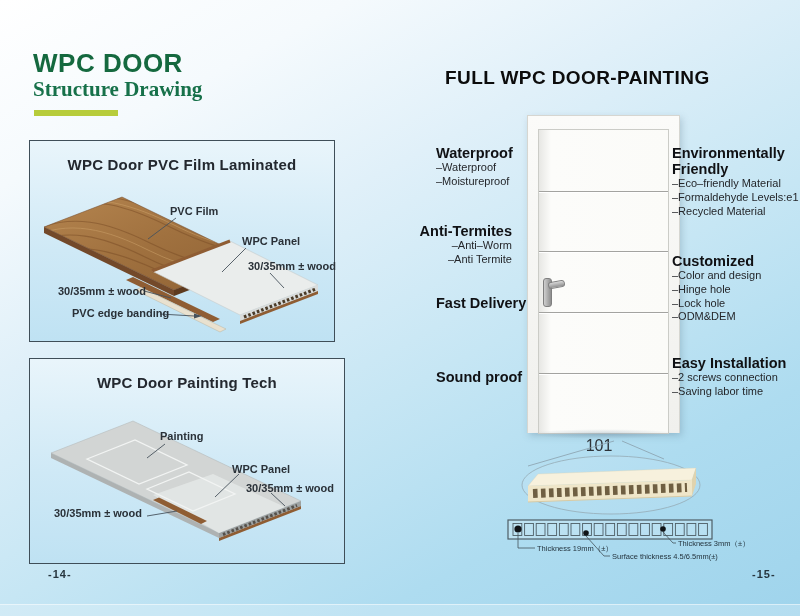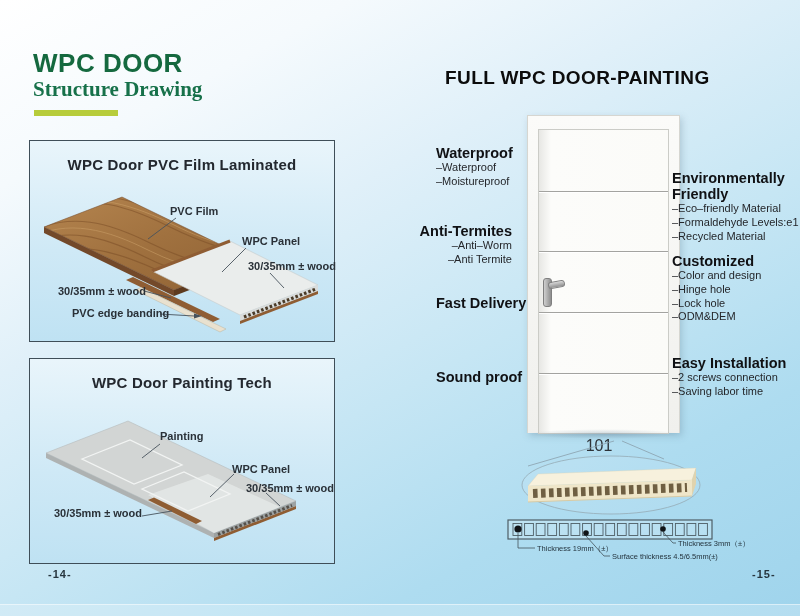--- a/index.html
+++ b/index.html
@@ -111,21 +111,21 @@
       <polygon points="164,172.5 172,175 164,177.5" fill="#47525c"></polygon>
     </svg>
     <div class="box-title">WPC Door PVC Film Laminated</div>
     <div class="diag-label" style="left:140px;top:64px;">PVC Film</div>
     <div class="diag-label" style="left:212px;top:94px;">WPC Panel</div>
     <div class="diag-label" style="left:218px;top:119px;">30/35mm ± wood</div>
     <div class="diag-label" style="left:28px;top:144px;">30/35mm ± wood</div>
     <div class="diag-label" style="left:42px;top:166px;">PVC edge banding</div>
   </div>
 
-  <div class="diagram-box" style="left:29px;top:358px;width:304px;height:204px;">
+  <div class="diagram-box" style="left:29px;top:358px;width:304px;height:204px;padding-left:10px;">
     <svg class="diagram-svg" viewBox="0 0 304 204">
 
       <polygon points="16,94 98,62 266,142 184,174" fill="#d2d5d4" stroke="#b0b5b5" stroke-width="0.5"></polygon>
       <polygon points="16,94 184,174 184,179 16,99" fill="#aeb2b2"></polygon>
       <polygon points="184,174 266,142 266,147 184,179" fill="#9da2a2"></polygon>
       <polygon points="118,136 184,174 250,148 178,115" fill="#e4e7e6" opacity="0.85"></polygon>
       <g stroke="#f2f4f3" stroke-width="1.3" fill="none">
         <path d="M52,100 L100,81 L152,106 L104,125 Z"></path>
         <path d="M112,130 L154,113 L200,135 L158,152 Z"></path>
       </g>
@@ -179,21 +179,21 @@
     </div>
     <div class="feat-group" style="left:436px;top:295px;">
       <div class="feat-heading">Fast Delivery</div>
     </div>
     <div class="feat-group" style="left:436px;top:369px;">
       <div class="feat-heading">Sound proof</div>
     </div>
   </div>
 
   <div class="feat-col-right">
-    <div class="feat-group" style="left:672px;top:145px;margin-top:25px;">
+    <div class="feat-group" style="left:672px;top:145px;">
       <div class="feat-heading">Environmentally Friendly</div>
       <div class="feat-item">–Eco–friendly Material</div>
       <div class="feat-item">–Formaldehyde Levels:e1</div>
       <div class="feat-item">–Recycled Material</div>
     </div>
     <div class="feat-group" style="left:672px;top:253px;">
       <div class="feat-heading">Customized</div>
       <div class="feat-item">–Color and design</div>
       <div class="feat-item">–Hinge hole</div>
       <div class="feat-item">–Lock hole</div>

